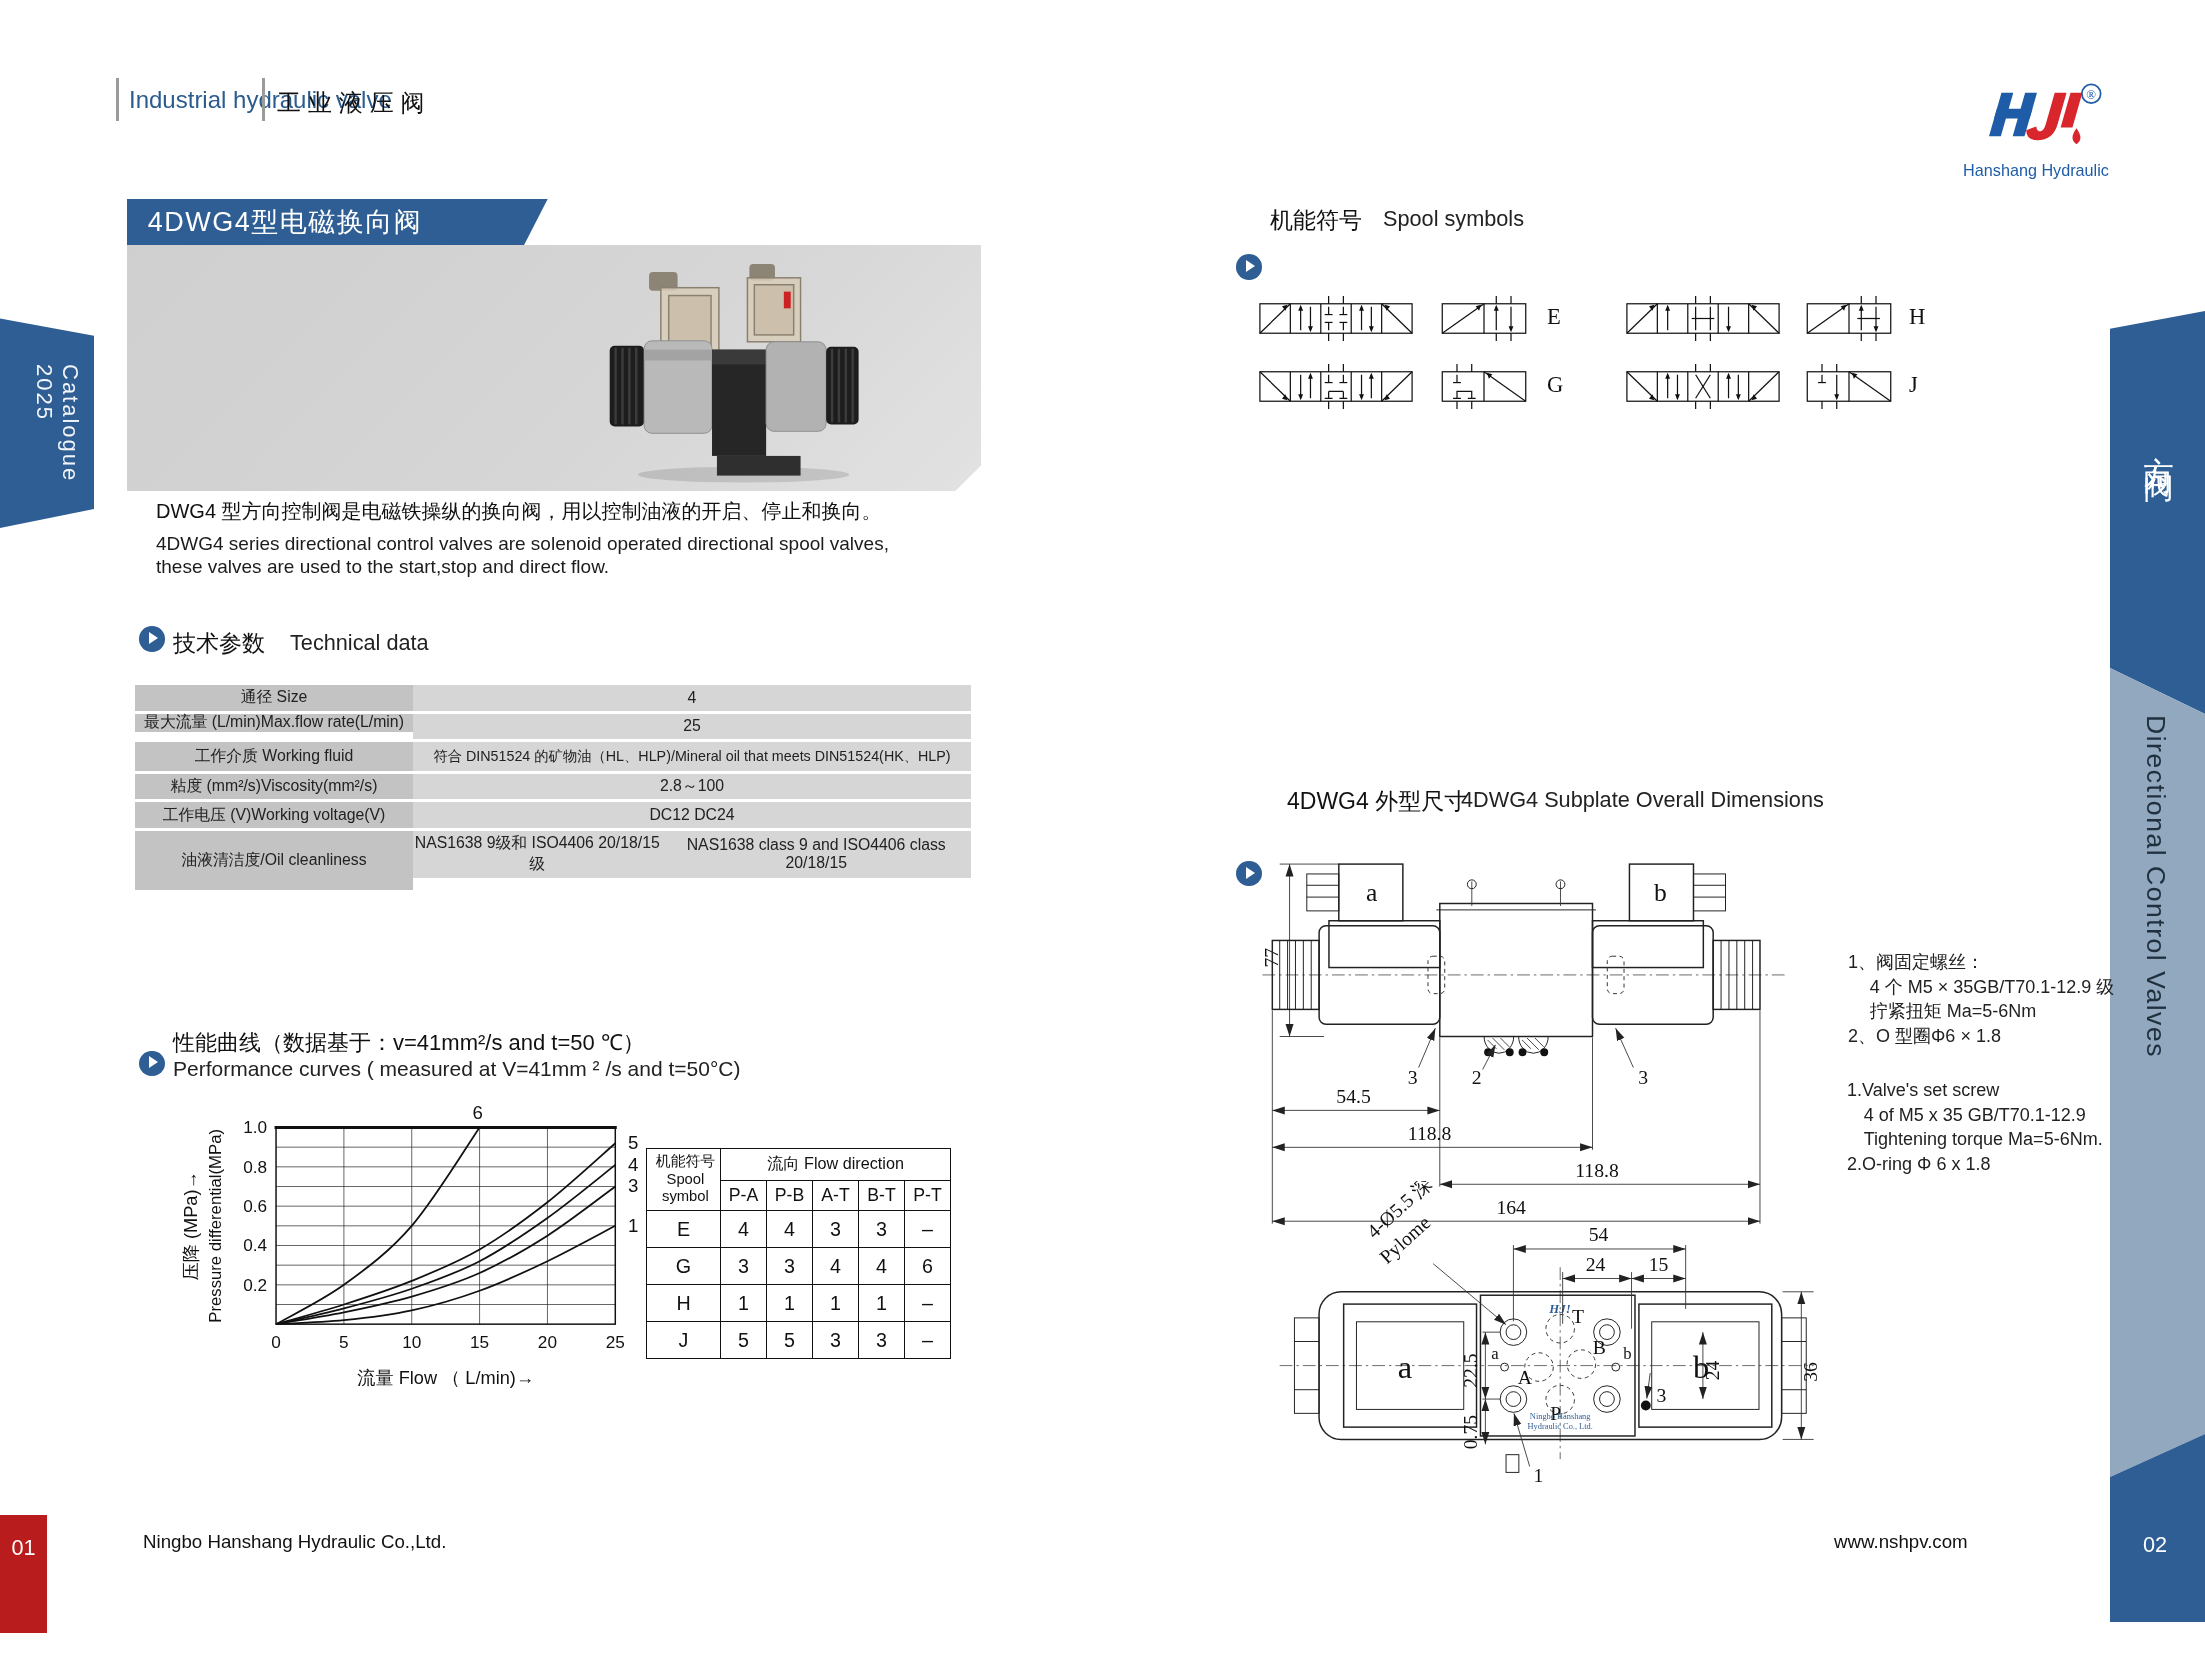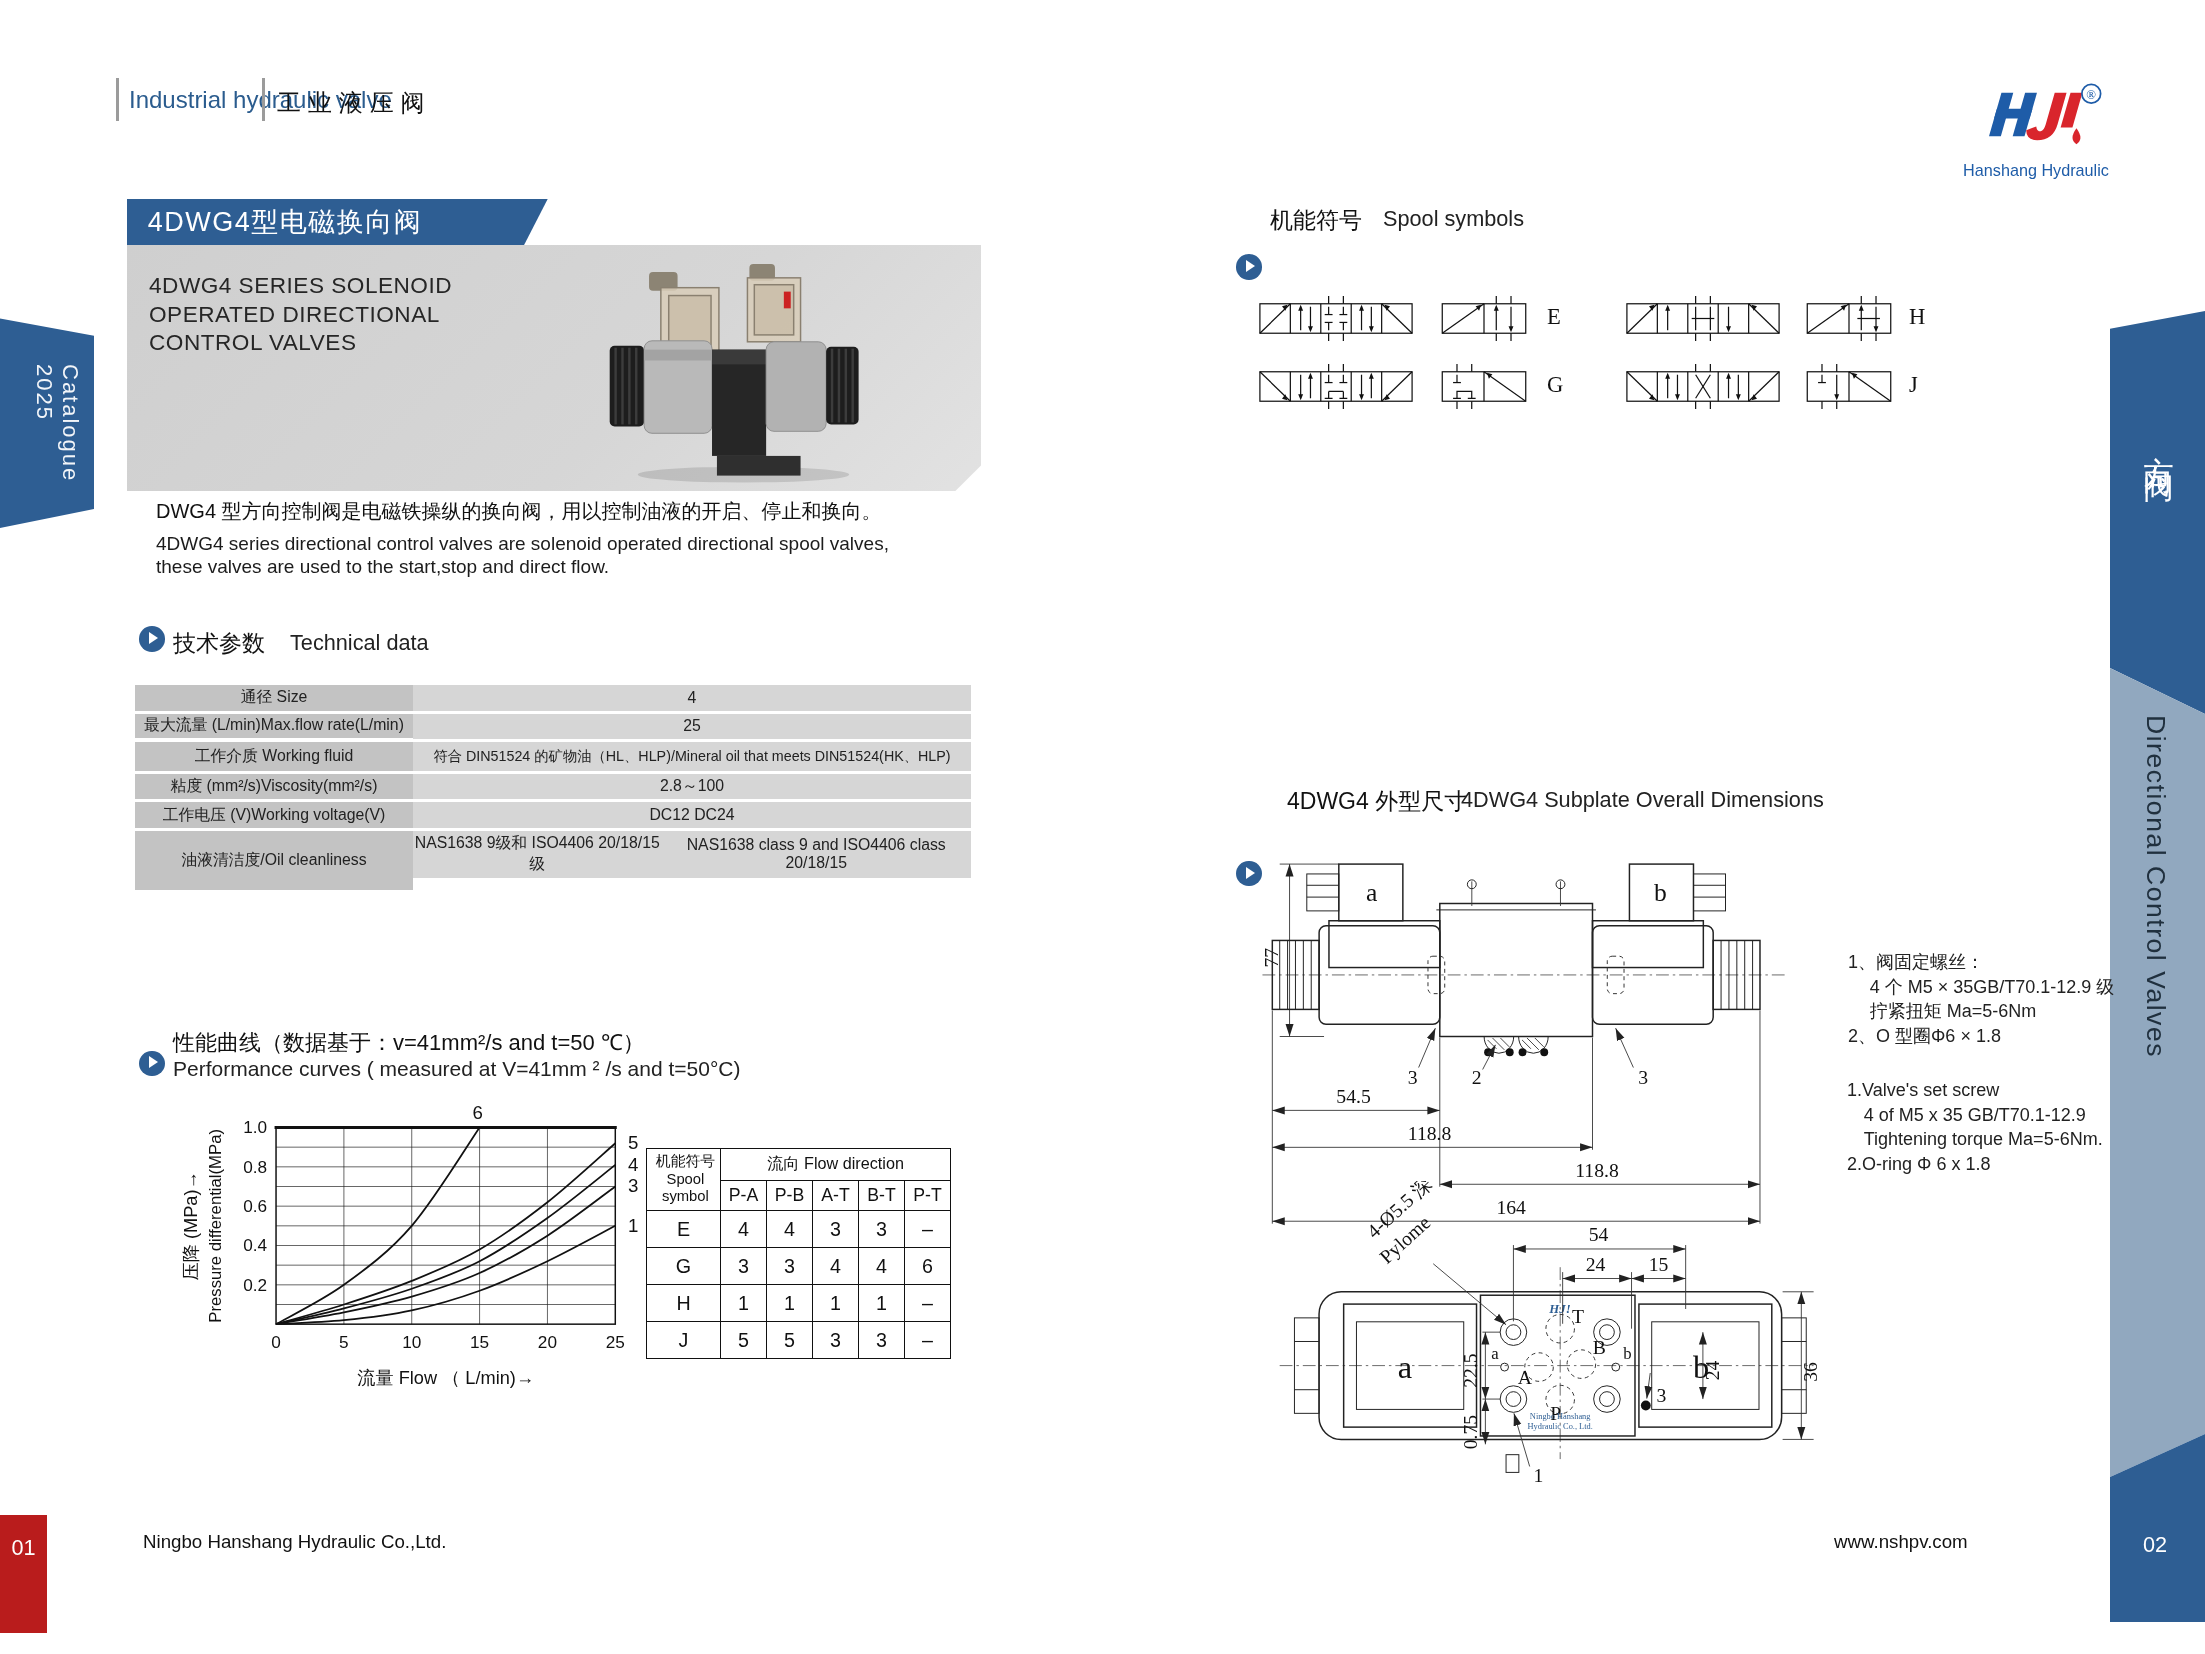--- a/index.html
+++ b/index.html
@@ -102,25 +102,20 @@
   </div>
   <div class="abs" style="left:2110px;top:1434px;width:95px;height:188px;background:#2e5e93;
        clip-path:polygon(0 43px,100% 0,100% 188px,0 188px);">
     <div class="abs pagenum" style="left:33px;top:98px;">02</div>
   </div>
 
   <div class="abs banner" style="left:127px;top:199px;width:400px;height:46px;">4DWG4型电磁换向阀</div>
 
   <div class="abs panel" style="left:127px;top:245px;width:854px;height:246px;"></div>
 
-  <div class="abs prod-head" style="left:149px;top:272px;">
-    <div>4DWG4 SERIES SOLENOID</div>
-    <div>OPERATED DIRECTIONAL</div>
-    <div>CONTROL VALVES</div>
-  </div>
 
   <div class="abs" style="left:591px;top:263px;width:305px;height:224px;">
     <svg width="305" height="224" viewBox="0 0 620 455">
       <ellipse cx="310" cy="430" rx="215" ry="16" fill="rgba(0,0,0,0.12)"></ellipse>
 
       <rect x="118" y="18" width="58" height="38" rx="8" fill="#8c8474"></rect>
       <rect x="322" y="2" width="52" height="34" rx="8" fill="#8c8474"></rect>
 
       <g stroke="#8a8070" stroke-width="3">
         <rect x="142" y="50" width="118" height="138" fill="rgba(216,205,184,0.85)"></rect>
@@ -165,21 +160,21 @@
   <div class="abs sec-icon" style="left:139px;top:626px;"></div>
   <div class="abs sec-zh" style="left:173px;top:628px;">技术参数</div>
   <div class="abs sec-en" style="left:290px;top:630px;">Technical data</div>
 
   <div class="abs" style="left:135px;top:685px;width:836px;">
     <div class="trow">
       <div class="tcell tleft" style="height:25.6px;">通径 Size</div>
       <div class="tcell tright" style="height:25.6px;">4</div>
     </div>
     <div class="trow">
-      <div class="tcell tleft" style="height:24px;">最大流量 (L/min)Max.flow rate(L/min)</div>
+      <div class="tcell tleft" style="height:18px;">最大流量 (L/min)Max.flow rate(L/min)</div>
       <div class="tcell tright" style="height:25.6px;">25</div>
     </div>
     <div class="trow">
       <div class="tcell tleft" style="height:28.6px;">工作介质 Working fluid</div>
       <div class="tcell tright" style="height:28.6px;font-size:14.3px;">符合 DIN51524 的矿物油（HL、HLP)/Mineral oil that meets DIN51524(HK、HLP)</div>
     </div>
     <div class="trow">
       <div class="tcell tleft" style="height:25.6px;">粘度 (mm²/s)Viscosity(mm²/s)</div>
       <div class="tcell tright" style="height:25.6px;">2.8～100</div>
     </div>

